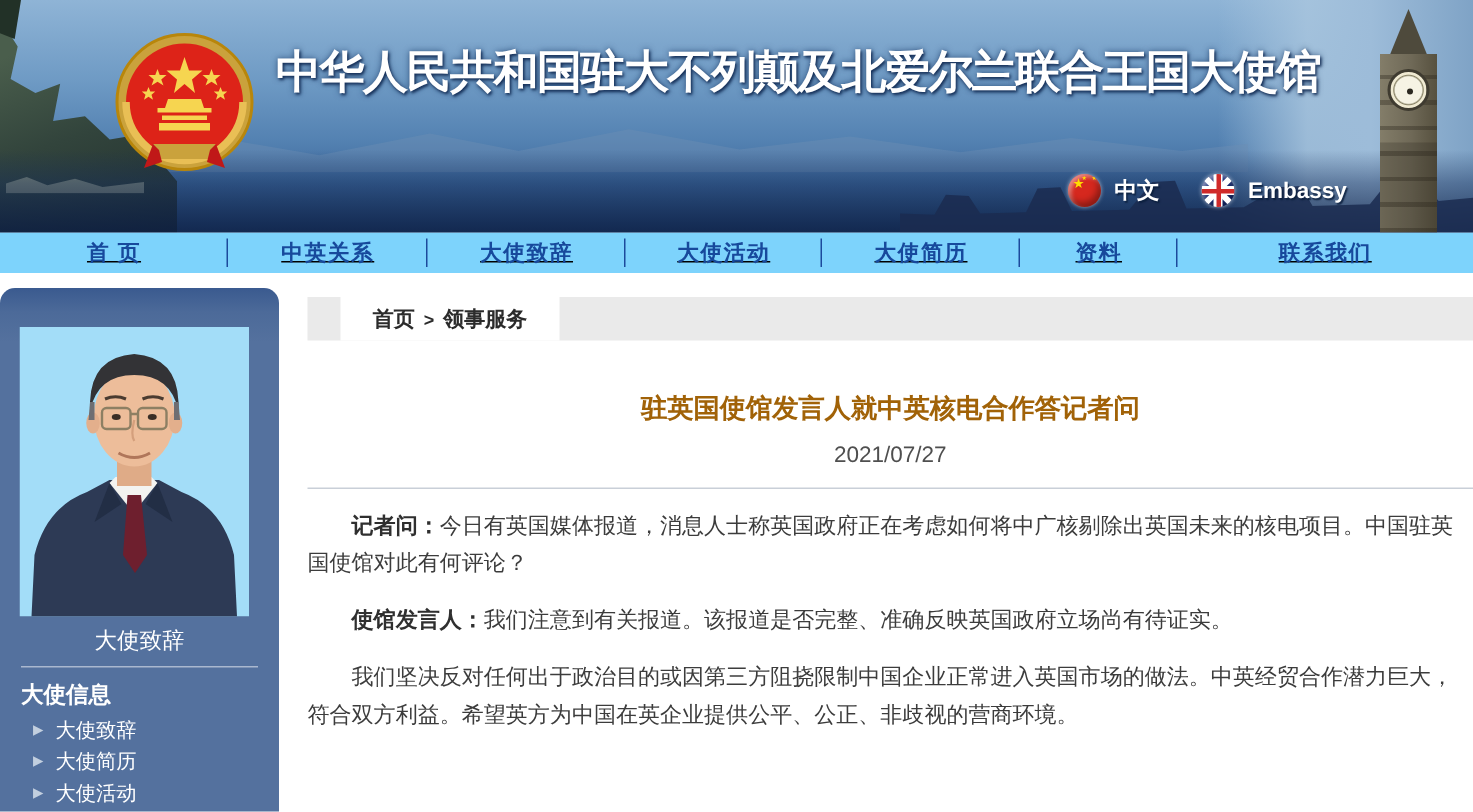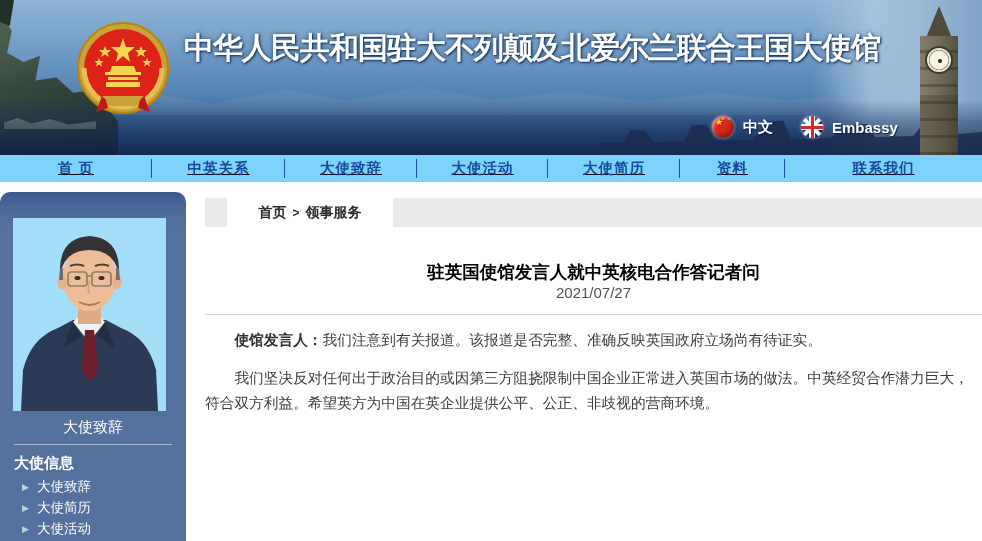--- a/index.html
+++ b/index.html
@@ -84,28 +84,28 @@
     font-size:15px; color:#fff; cursor:pointer; }
   .side-divider { position:absolute; left:14px; top:252px; width:158px; height:1px; background:rgba(255,255,255,.5); }
   .side-section { position:absolute; left:14px; top:262px; font-size:15px; font-weight:bold; }
   .side-menu { position:absolute; left:0; top:284px; width:186px; list-style:none; }
   .side-menu li { display:flex; align-items:center; height:21px; padding-left:22px; font-size:13.5px; cursor:pointer; }
   .arrow { color:#c2cfdf; font-size:9px; margin-right:8px; }
 
   
   .main { position:absolute; left:205px; top:198px; width:777px; }
   .crumb-strip { width:777px; height:29px; background:#eaeaea; }
-  .crumb-tab { margin-left:22px; width:166px; height:29px; background:#fff;
+  .crumb-tab { margin-left:22px; width:146px; height:29px; background:#fff;
     display:flex; align-items:center; justify-content:center; gap:6px;
     font-size:14px; font-weight:bold; color:#2b2b2b; }
   .crumb-home { cursor:pointer; }
   .crumb-sep { font-size:12px; }
   .crumb-current { cursor:pointer; }
-  .article-title { margin-top:33px; text-align:center; font-size:17.5px; font-weight:bold; color:#000000; }
-  .article-date { text-align:center; font-size:15px; color:#4f4f4f; }
+  .article-title { margin-top:33px; text-align:center; font-size:17.5px; font-weight:bold; color:#a16207; }
+  .article-date { margin-top:11px; text-align:center; font-size:15px; color:#4f4f4f; }
   .article-rule { margin-top:13px; border:none; border-top:1px solid #c9cfd8; }
   .article-body { padding-right:6px; }
   .article-body p { margin-top:13px; text-indent:2em; font-size:14.7px; line-height:25px; color:#3c3c3c; }
   .article-body b { color:#2f2f2f; }
 </style>
 </head>
 <body>
 
 <div class="banner">
   <div class="sky-right"></div>
@@ -227,16 +227,17 @@
       <span class="crumb-sep">&gt;</span>
       <span class="crumb-current">领事服务</span>
     </div>
   </div>
 
   <h2 class="article-title">驻英国使馆发言人就中英核电合作答记者问</h2>
   <div class="article-date">2021/07/27</div>
   <hr class="article-rule">
 
   <div class="article-body">
+    <p><b>记者问：</b><span>今日有英国媒体报道，消息人士称英国政府正在考虑如何将中广核剔除出英国未来的核电项目。中国驻英国使馆对此有何评论？</span></p>
     <p><b>使馆发言人：</b><span>我们注意到有关报道。该报道是否完整、准确反映英国政府立场尚有待证实。</span></p>
     <p><b></b><span>我们坚决反对任何出于政治目的或因第三方阻挠限制中国企业正常进入英国市场的做法。中英经贸合作潜力巨大，符合双方利益。希望英方为中国在英企业提供公平、公正、非歧视的营商环境。</span></p>
   </div>
 </main>
 
 </body></html>

